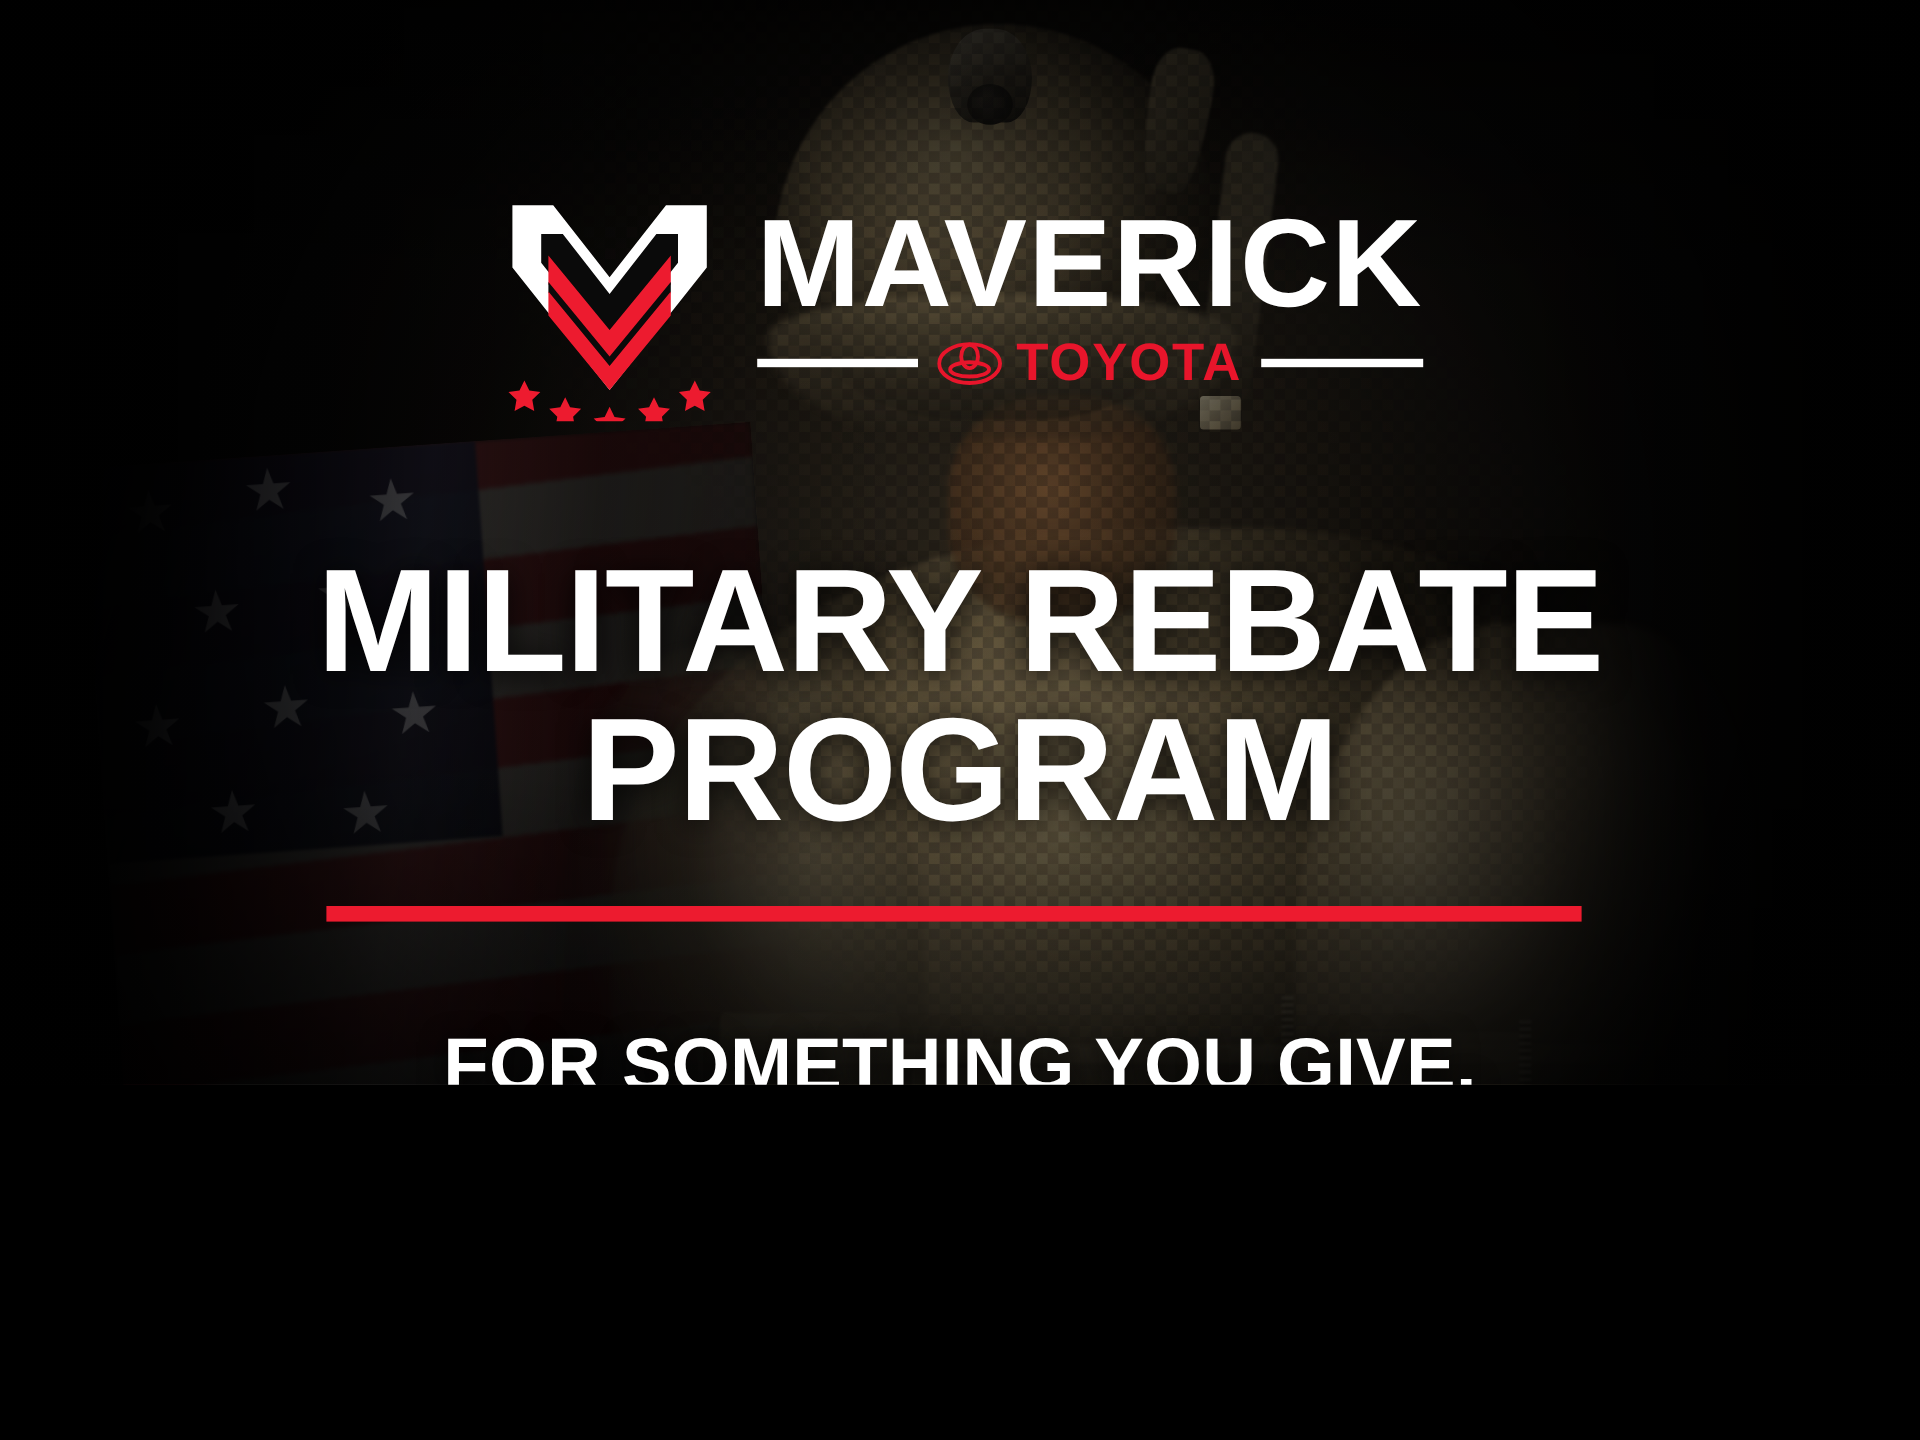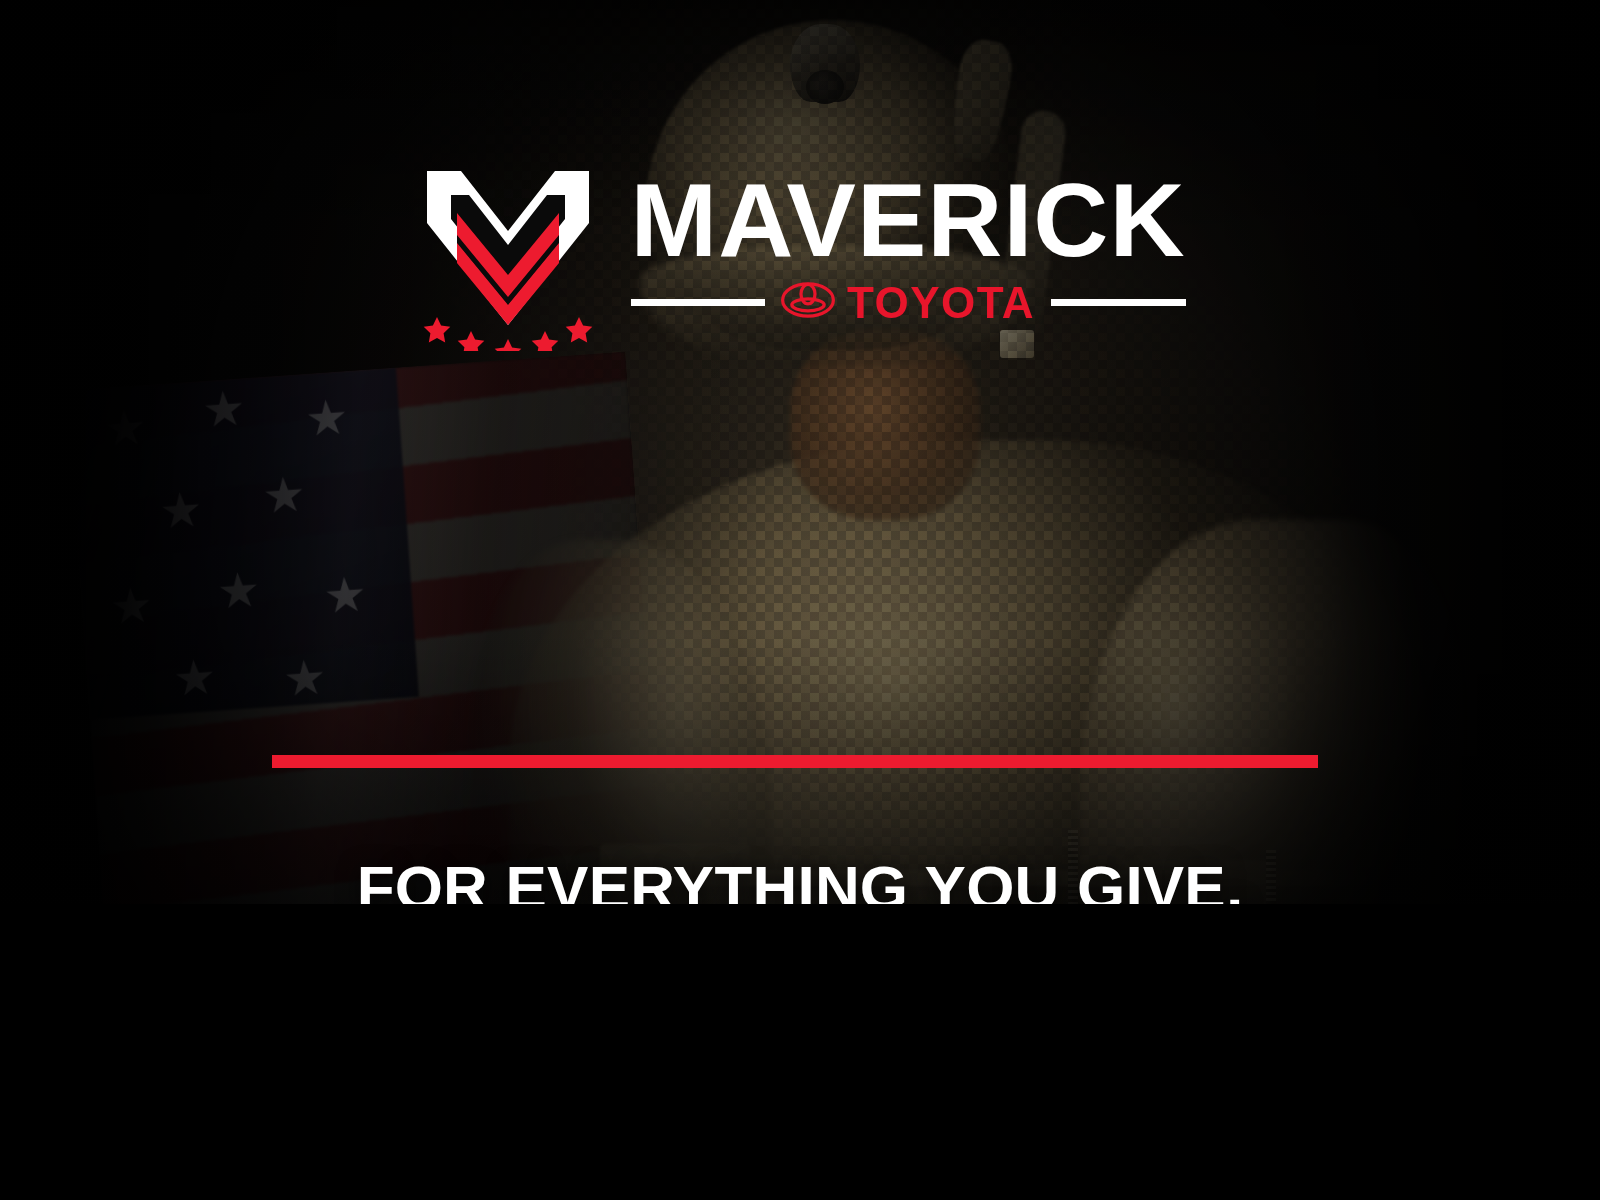--- a/index.html
+++ b/index.html
@@ -224,21 +224,21 @@
     font-family:"Liberation Sans", sans-serif;
     white-space:nowrap;
   }
 
   .brand-sub {
     display:flex; align-items:center; gap:16px;
     margin-top:12px;
     width:100%;
   }
   .rule { height:7px; background:#fff; flex:1 1 auto; min-width:60px; }
-  .toyota-lockup { display:flex; align-items:flex-start; gap:12px; flex:0 0 auto; }
+  .toyota-lockup { display:flex; align-items:center; gap:12px; flex:0 0 auto; }
   .toyota-mark { width:54px; height:38px; flex:0 0 auto; }
   .toyota-word {
     color:#E8152B;
     font-size:44px;
     font-weight:700;
     letter-spacing:1.5px;
     line-height:1;
     white-space:nowrap;
   }
 
@@ -369,21 +369,25 @@
               <ellipse cx="50" cy="24" rx="13" ry="18" fill="none" stroke="#E8152B" stroke-width="6"></ellipse>
               <ellipse cx="50" cy="44" rx="30" ry="11" fill="none" stroke="#E8152B" stroke-width="6"></ellipse>
             </svg>
             <span class="toyota-word">TOYOTA</span>
           </span>
           <span class="rule"></span>
         </div>
       </div>
     </div>
 
+    <div class="headline">
+      <span class="l1">MILITARY REBATE</span>
+      <span class="l2">PROGRAM</span>
+    </div>
 
     <div class="divider"></div>
 
     <div class="tagline">
-      <span class="t1">FOR EVERYTHING YOU GIVE,</span>
+      <span class="t1">FOR SOMETHING YOU GIVE,</span>
     </div>
 
   </div>
 </div>
 
 </body></html>

